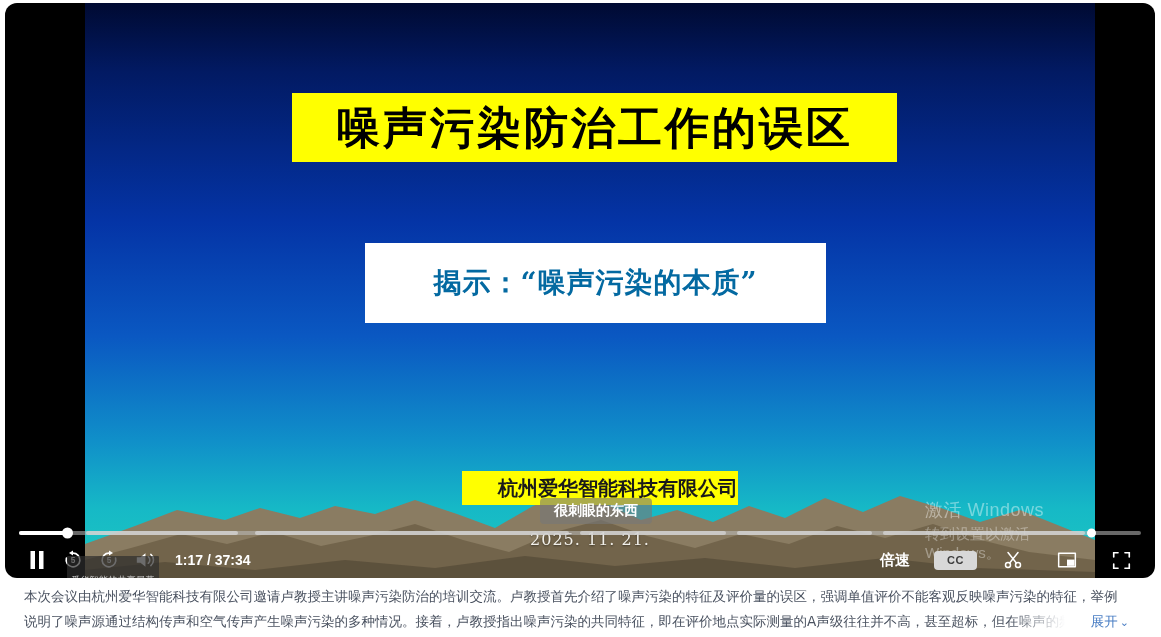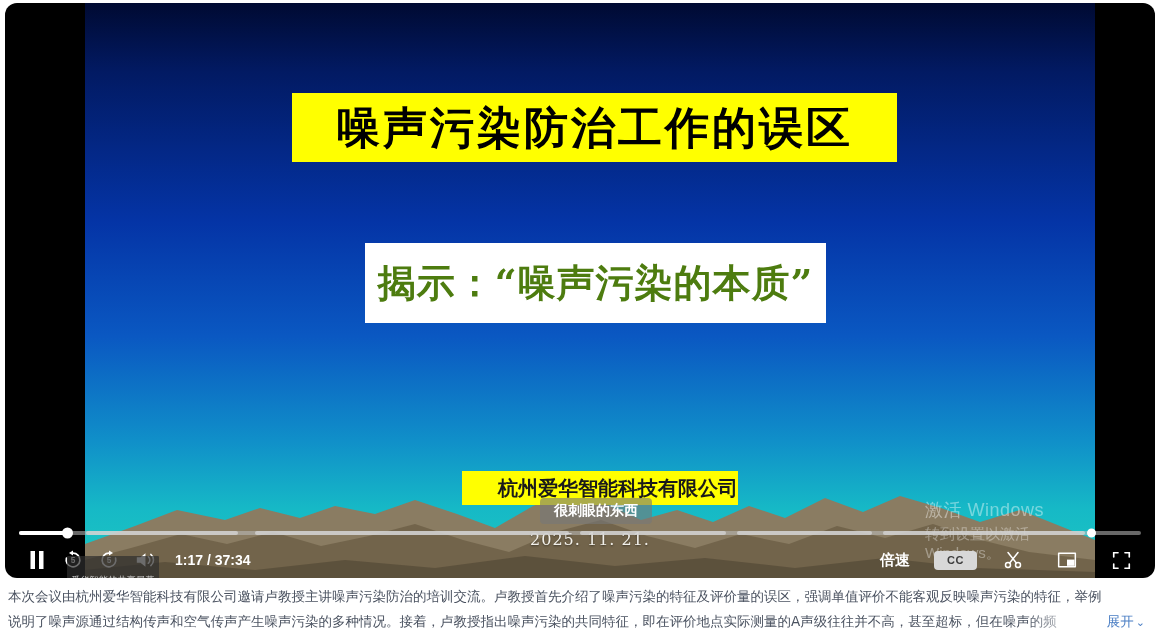--- a/index.html
+++ b/index.html
@@ -77,23 +77,23 @@
     top: 240px;
     width: 461px;
     height: 80px;
     background: #ffffff;
     display: flex;
     align-items: center;
     justify-content: center;
   }
   .subtitle-banner span {
     font-family: "DejaVu Serif", serif;
-    font-size: 38px;
-    font-weight: 700;
-    color: #4d7c0f;
+    font-size: 28px;
+    font-weight: 700;
+    color: #0369a1;
     letter-spacing: 1px;
     white-space: nowrap;
   }
 
   .company-banner {
     position: absolute;
     left: 377px;  
     top: 468px;
     width: 276px;
     height: 34px;
@@ -272,21 +272,21 @@
     white-space: nowrap;
     border-radius: 1px;
   }
 
   
   .desc {
     position: absolute;
     left: 0;
     top: 584px;
     width: 1161px;
-    padding: 0 8px;
+    padding: 0 24px;
     font-family: "DejaVu Sans", sans-serif;
     font-size: 13.5px;
     line-height: 25px;
     color: #4a5260;
     text-align: justify;
   }
   .desc .line { white-space: nowrap; overflow: hidden; }
   .desc .line2 { position: relative; }
   .fade-mask {
     position: absolute;

